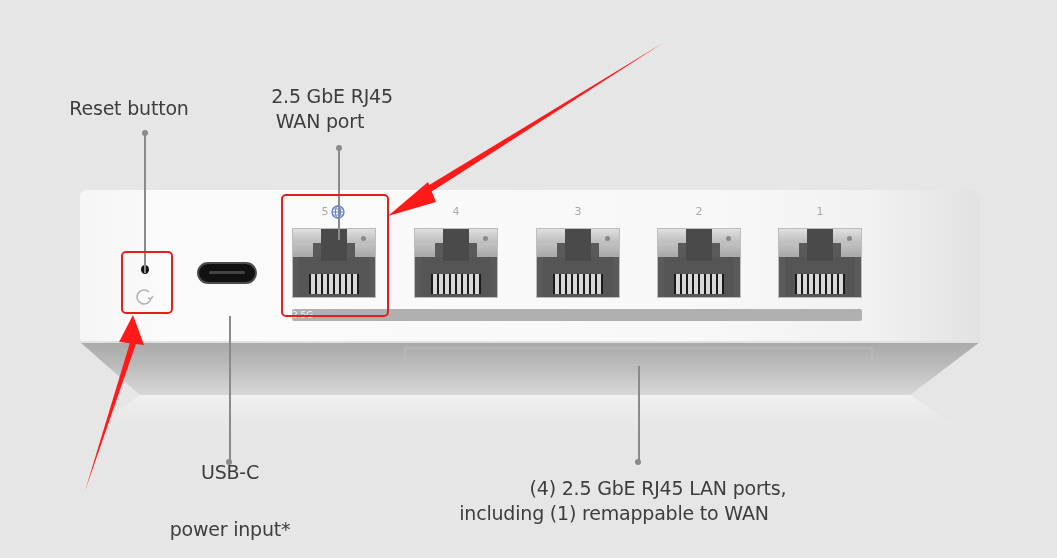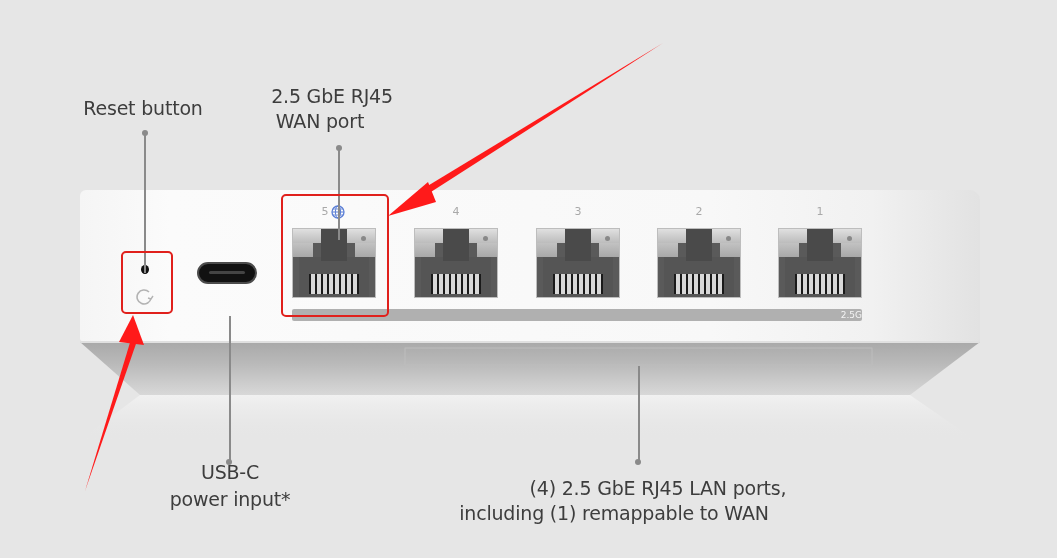--- a/index.html
+++ b/index.html
@@ -38,21 +38,21 @@
     .port .led { position: absolute; right: 9px; top: 7px; width: 5px; height: 5px; border-radius: 50%; background: #888; }
     .port .tab { position: absolute; left: 28px; top: 0; width: 26px; height: 32px; background: #4a4a4a; }
     .port .inner { position: absolute; left: 6px; right: 6px; top: 28px; bottom: 0; background: #555; }
     .port .pins {
       position: absolute; left: 16px; right: 16px; bottom: 3px; height: 20px;
       background: repeating-linear-gradient(90deg, #1a1a1a 0 2px, #d8d8d8 2px 6px);
     }
     .bar25 {
       position: absolute; left: 292px; top: 309px; width: 570px; height: 12px;
       background: #b0b0b0; border-radius: 2px; color: #f4f4f4; font-size: 9px;
-      text-align: right; line-height: 12px;
+      text-align: left; line-height: 12px;
     }
     .hl { position: absolute; border: 2px solid #e0201c; border-radius: 5px; box-sizing: border-box; }
     .usbc {
       position: absolute; left: 197px; top: 262px; width: 60px; height: 22px;
       background: #111; border-radius: 11px; border: 2px solid #4b4b4b; box-sizing: border-box;
     }
     .usbc .tongue { position: absolute; left: 10px; right: 10px; top: 7px; height: 3px; background: #444; border-radius: 2px; }
     .reset-hole { position: absolute; left: 141px; top: 265px; width: 8px; height: 9px; border-radius: 50%; background: #111; }
   </style>
 </head>
@@ -146,25 +146,25 @@
     <div class="upper-r"></div>
     <div class="step-l"></div>
     <div class="step-r"></div>
     <div class="tab"></div>
     <div class="led"></div>
     <div class="pins"></div>
 </div>
 
 <div class="bar25">2.5G</div>
 
-<div class="label" style="left:68px;top:96px;width:150px">Reset button</div>
+<div class="label" style="left:54px;top:96px;width:150px">Reset button</div>
 <div class="label" style="left:252px;top:84px;width:160px">2.5 GbE RJ45</div>
 <div class="label" style="left:240px;top:109px;width:160px">WAN port</div>
 <div class="label" style="left:150px;top:460px;width:160px">USB-C</div>
-<div class="label" style="left:150px;top:487px;width:160px">power input*</div>
+<div class="label" style="left:150px;top:517px;width:160px">power input*</div>
 <div class="label" style="left:438px;top:476px;width:440px">(4) 2.5 GbE RJ45 LAN ports,</div>
 <div class="label" style="left:394px;top:501px;width:440px">including (1) remappable to WAN</div>
 
 <div class="dot" style="left:142px;top:130px"></div>
 <div class="leader" style="left:144px;top:133px;height:140px"></div>
 <div class="dot" style="left:336px;top:145px"></div>
 <div class="leader" style="left:338px;top:148px;height:92px"></div>
 <div class="leader" style="left:229px;top:316px;height:145px"></div>
 <div class="dot" style="left:226px;top:459px"></div>
 <div class="leader" style="left:638px;top:366px;height:95px"></div>

